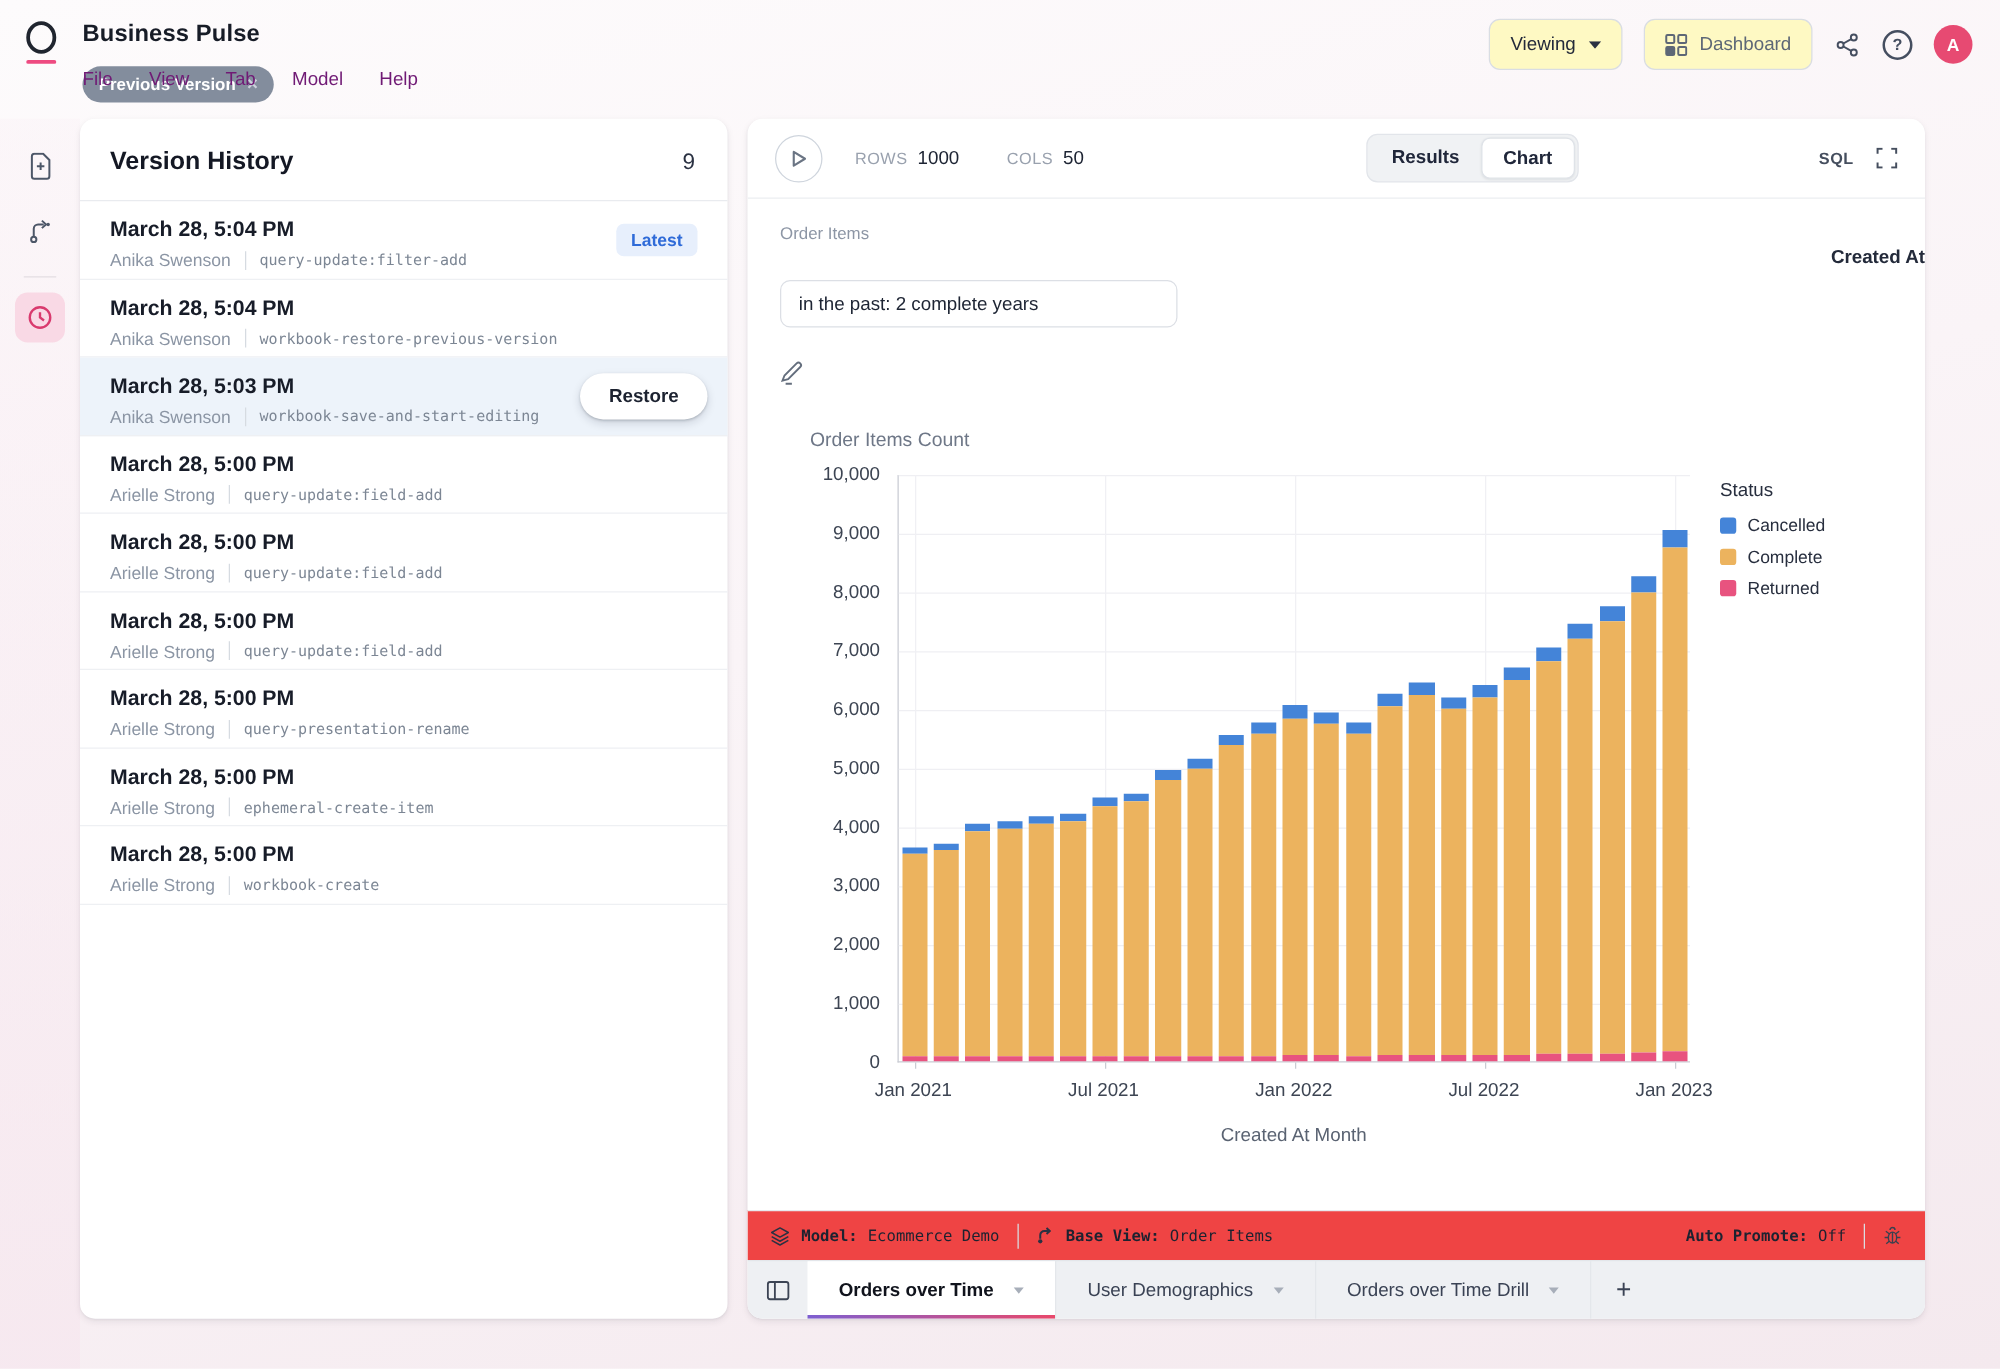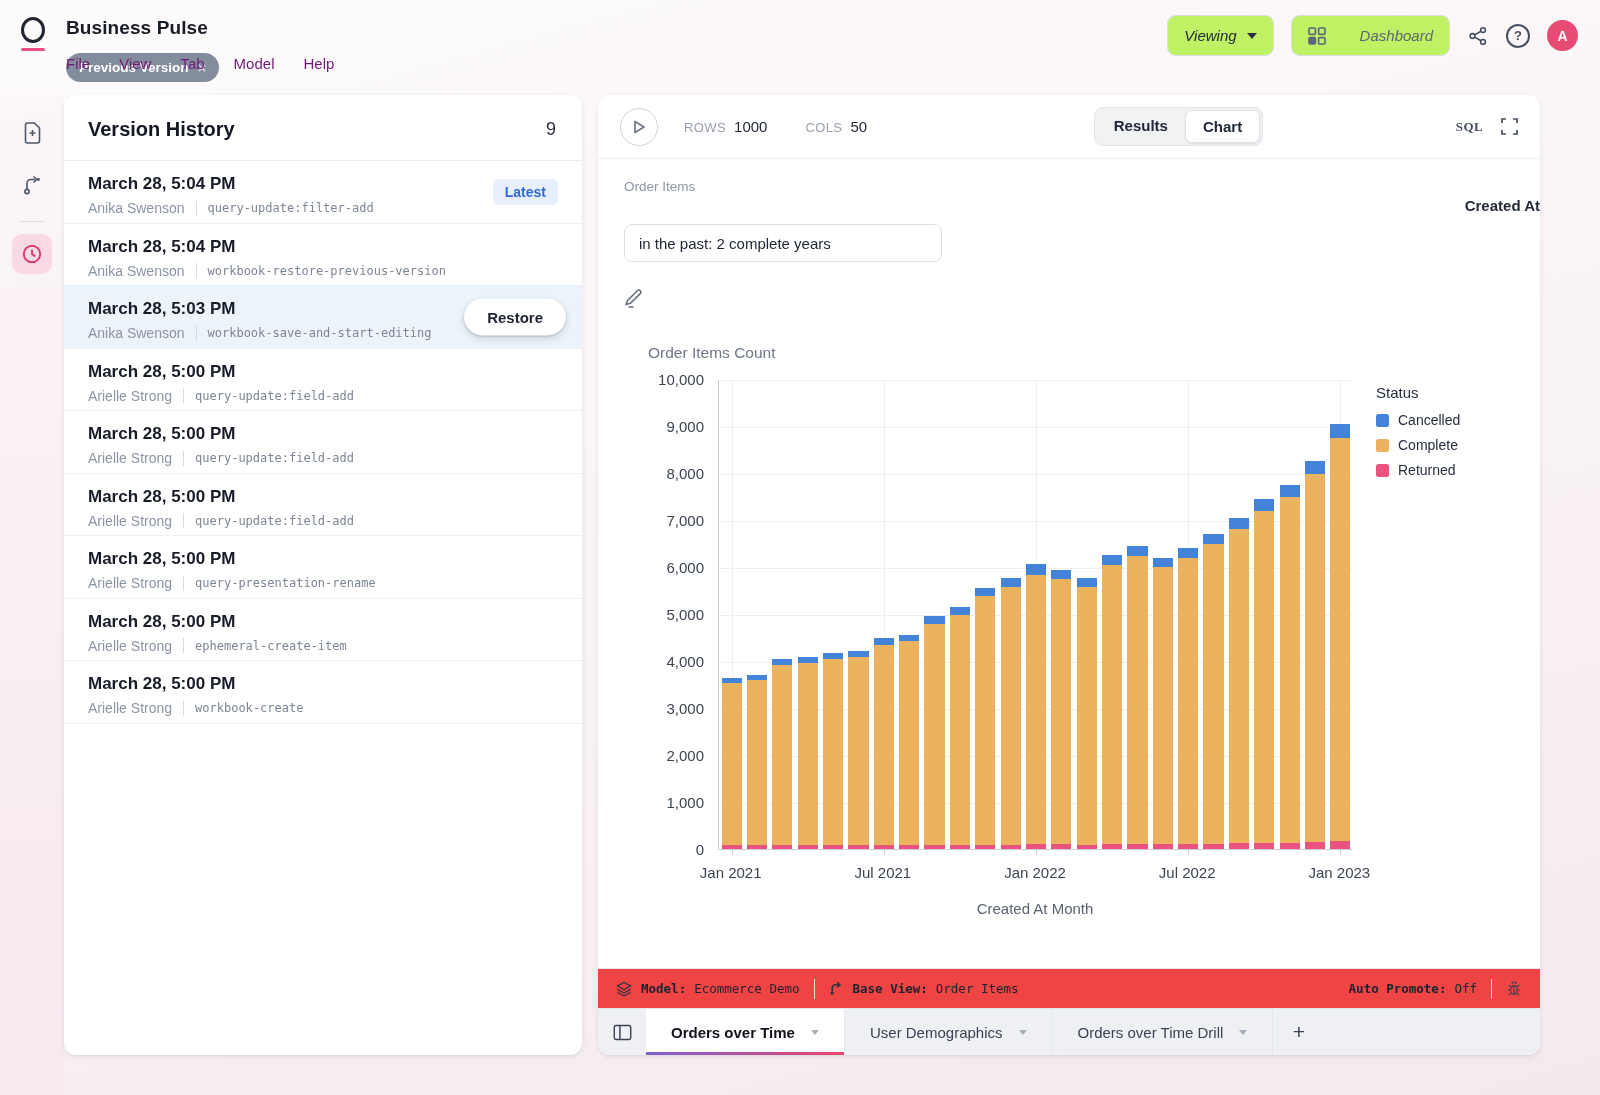--- a/index.html
+++ b/index.html
@@ -16,24 +16,24 @@
   .logo .ring { width:24px; height:26px; border:3.5px solid #20252f; border-radius:50%; }
   .logo .bar { width:24px; height:3.5px; background:#ee4b81; border-radius:2px; margin-top:3px; }
   .title-row { position:absolute; left:66px; top:17px; display:flex; align-items:flex-start; gap:14px;flex-direction:column; }
   .app-title { font-size:19px; font-weight:700; color:#171c27; letter-spacing:.1px; }
   .ver-badge { display:flex; align-items:center; gap:9px; background:#838d9d; color:#fff;
     border-radius:15px; height:29px; padding:0 13px; font-size:13.5px; font-weight:600; }
   .ver-badge .x { color:#cdd3dc; font-size:15px; cursor:pointer; line-height:1; }
   .menubar { position:absolute; left:66px; top:55px; display:flex; gap:29px; }
   .menu-item { font-size:15px; color:#701a75; cursor:pointer; }
   .top-right { position:absolute; right:22px; top:15px; display:flex; align-items:center; gap:17px; }
-  .btn { display:flex; align-items:center; gap:10px; background:#bef264; border:1px solid #d9dde3;
-    border-radius:9px; height:41px; padding:0 16px; font-size:15px; cursor:pointer;font-style:italic; }
+  .btn { display:flex; align-items:center; gap:10px; background:#fef9c3; border:1px solid #d9dde3;
+    border-radius:9px; height:41px; padding:0 16px; font-size:15px; cursor:pointer; }
   .btn .lbl { color:#232a3a; }
-  .dash-btn .lbl { color:#5d6776;margin-left:24px; }
+  .dash-btn .lbl { color:#5d6776; }
   .icon-plain { display:flex; align-items:center; justify-content:center; cursor:pointer; }
   .help-circle { width:24px; height:24px; border:2px solid #454e60; border-radius:50%;
     display:flex; align-items:center; justify-content:center; font-size:13px; font-weight:700; color:#454e60; }
   .avatar { width:31px; height:31px; border-radius:50%; background:#e74a72; color:#fff;
     display:flex; align-items:center; justify-content:center; font-size:14px; font-weight:700; cursor:pointer; }
 
   
   .rail { position:absolute; left:0; top:95px; width:64px; bottom:0;
     background:linear-gradient(180deg,rgba(250,240,245,.35),rgba(246,230,238,.7));
     display:flex; flex-direction:column; align-items:center; padding-top:18px; }
@@ -73,21 +73,21 @@
     display:flex; align-items:center; justify-content:center; cursor:pointer; }
   .stat { display:flex; align-items:baseline; gap:8px; margin-left:26px; }
   .stat .k { font-size:13px; color:#99a1ae; letter-spacing:.4px; }
   .stat .v { font-size:15px; color:#1d2433; }
   .seg-wrap { flex:1; display:flex; justify-content:center; }
   .seg { display:flex; background:#f0f2f4; border:1px solid #e2e5ea; border-radius:9px; padding:2px; margin-left:34px; }
   .seg-item { padding:7px 17px; font-size:15px; font-weight:600; color:#20273a; border-radius:7px; cursor:pointer; }
   .seg-item.active { background:#fff; border:1px solid #dfe3e8; font-weight:700;
     box-shadow:0 1px 2px rgba(16,24,40,.08); }
   .tb-right { display:flex; align-items:center; gap:18px; }
-  .sql-lbl { font-size:13px; font-weight:700; color:#454e5e; letter-spacing:.4px; cursor:pointer;font-family:Liberation Serif, serif; }
+  .sql-lbl { font-size:13px; font-weight:700; color:#454e5e; letter-spacing:.4px; cursor:pointer; }
 
   
   .filter-block { height:185px; padding:20px 0 0 26px; }
   .f-view { font-size:13.5px; color:#8d96a5; }
   .f-field { font-size:15px; font-weight:700; color:#232a3a; margin-top:3px;text-align:right; }
   .f-input { margin-top:10px; width:318px; height:38px; border:1px solid #dcdfe5; border-radius:8px;
     padding:0 14px; font-size:15px; color:#1d2433; font-family:"Liberation Sans",sans-serif; background:#fff; outline:none; }
   .pencil { margin-top:26px; width:22px; height:22px; cursor:pointer; }
 
   

